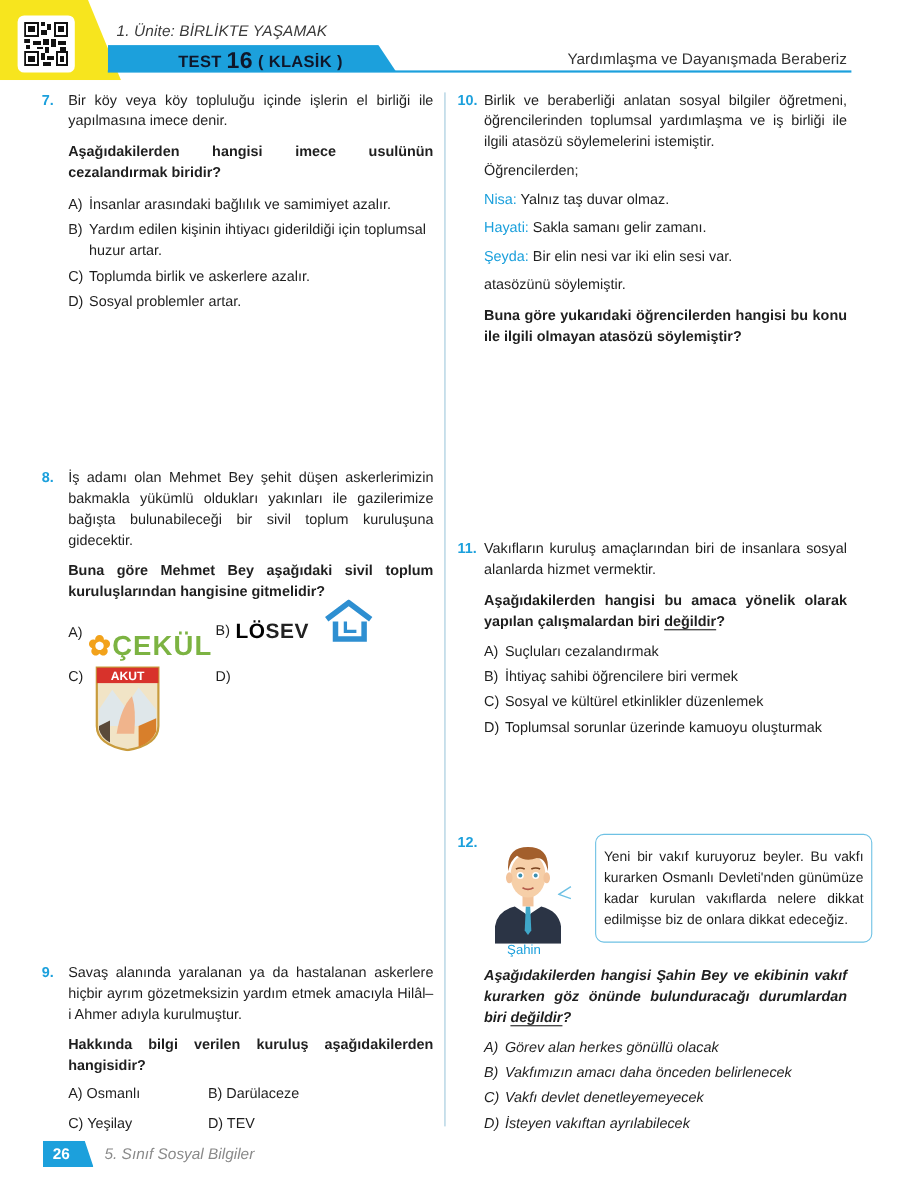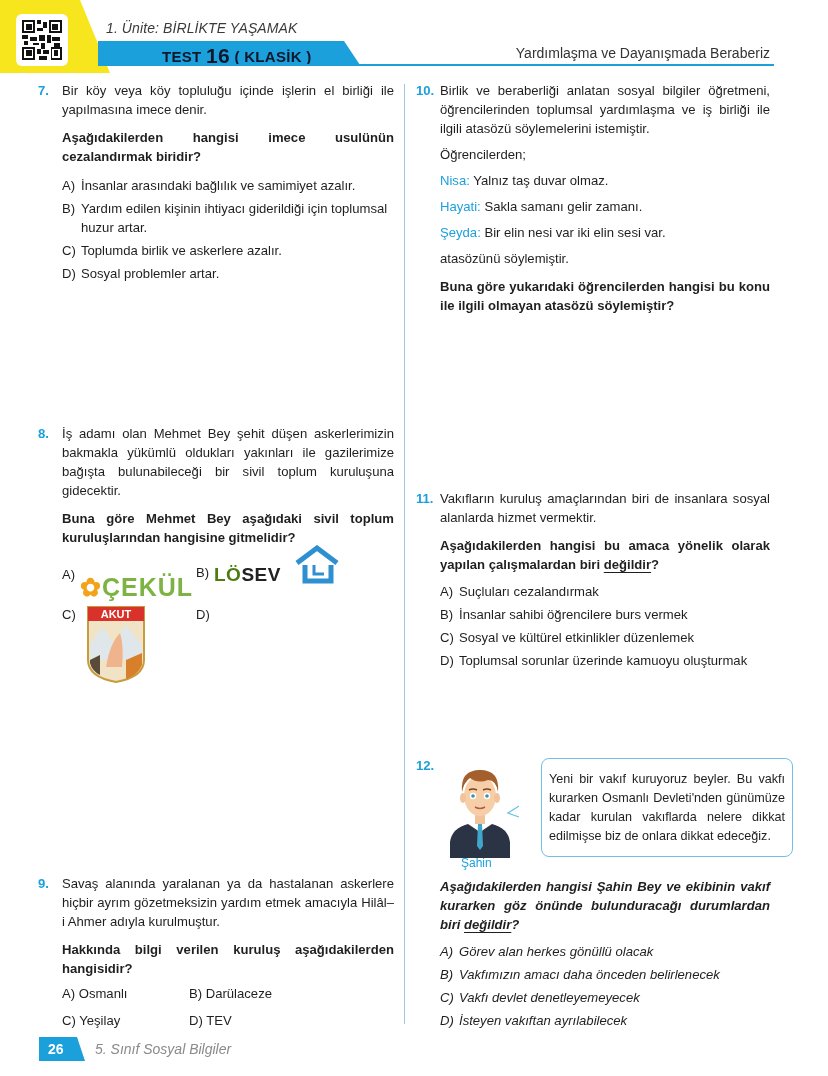--- a/index.html
+++ b/index.html
@@ -55,21 +55,21 @@
   .name-hl { color: #1ca0dc; }
   .u { text-decoration: underline; text-decoration-thickness: 1px; text-underline-offset: 3px; }
   .row-line { margin-top: 7px; }
 
   
   .logos { position: relative; height: 165px; margin-top: 10px; }
   .logo-lbl { position: absolute; font-size: 13px; }
   .cekul { position: absolute; left: 18px; top: 5px; font-weight: bold; font-size: 25px; color: #7cb342; letter-spacing: 1px; margin-top: 16px; }
   .cekul .sun { color: #f2a21b; }
   .losev { position: absolute; left: 152px; top: 8px; font-weight: bold; font-size: 19px; letter-spacing: 0.5px; }
-  .losev .lo { color: #4d7c0f; }
+  .losev .lo { color: #000000; }
   .losev .sev { color: #222; }
   .losev-house { position: absolute; left: 232px; top: -12px; width: 46px; height: 40px; }
   .akut { position: absolute; left: 24px; top: 48px; width: 60px; height: 78px; }
   .tsk { position: absolute; left: 174px; top: 50px; width: 90px; }
   .tsk-seal { width: 64px; height: 76px; margin-left: 13px; }
   .tsk-txt { font-size: 8px; font-weight: bold; color: #555; text-align: center; line-height: 10px; letter-spacing: 0.6px; margin-top: 6px; }
 
   
   .speech {
     position: absolute; left: 541px; top: 758px; width: 252px; height: 99px;
@@ -230,21 +230,21 @@
     <div class="p">Vakıfların kuruluş amaçlarından biri de insanlara sosyal alanlarda hizmet vermektir.</div>
     <div class="gap"></div>
     <div class="p bold"><span>Aşağıdakilerden hangisi bu amaca yönelik olarak yapılan çalışmalardan biri </span><span class="u">değildir</span><span>?</span></div>
     <div style="height:4px"></div>
     <div class="opt">
         <span class="lbl">A)</span>
         <span class="txt">Suçluları cezalandırmak</span>
       </div>
     <div class="opt">
         <span class="lbl">B)</span>
-        <span class="txt">İnsanlar sahibi öğrencilere burs vermek</span>
+        <span class="txt">İhtiyaç sahibi öğrencilere biri vermek</span>
       </div>
     <div class="opt">
         <span class="lbl">C)</span>
         <span class="txt">Sosyal ve kültürel etkinlikler düzenlemek</span>
       </div>
     <div class="opt">
         <span class="lbl">D)</span>
         <span class="txt">Toplumsal sorunlar üzerinde kamuoyu oluşturmak</span>
       </div>
   </div>

